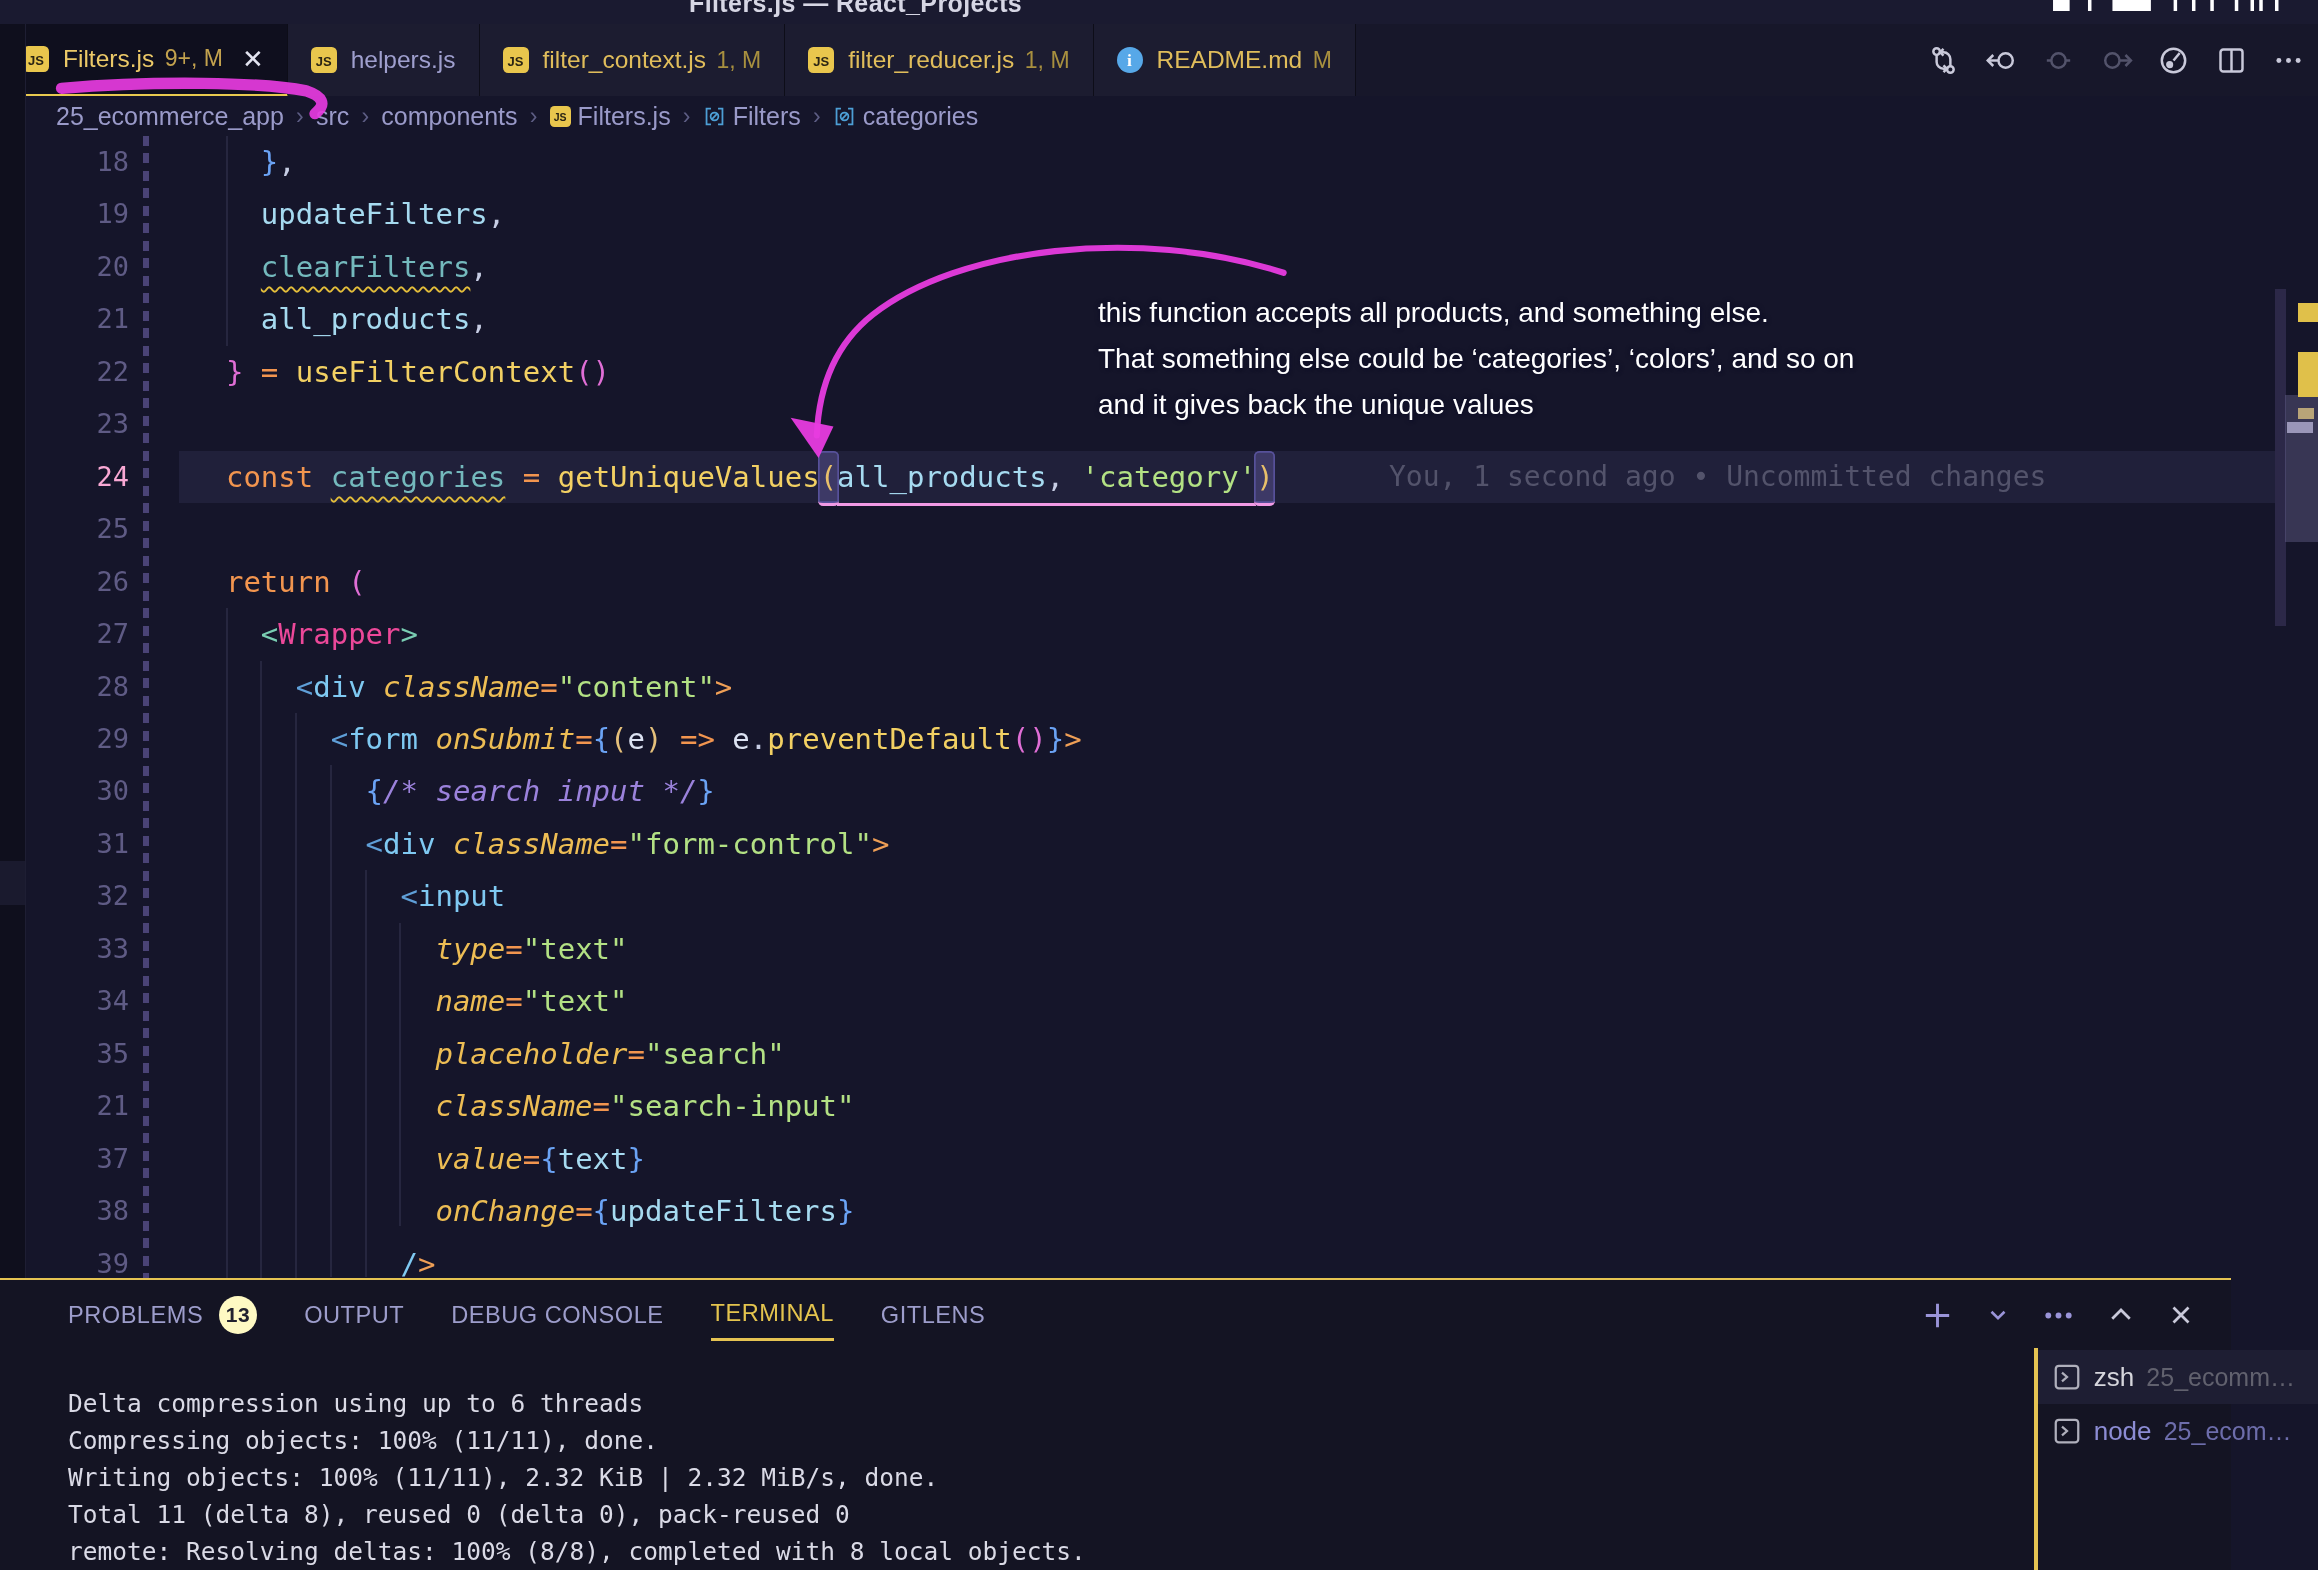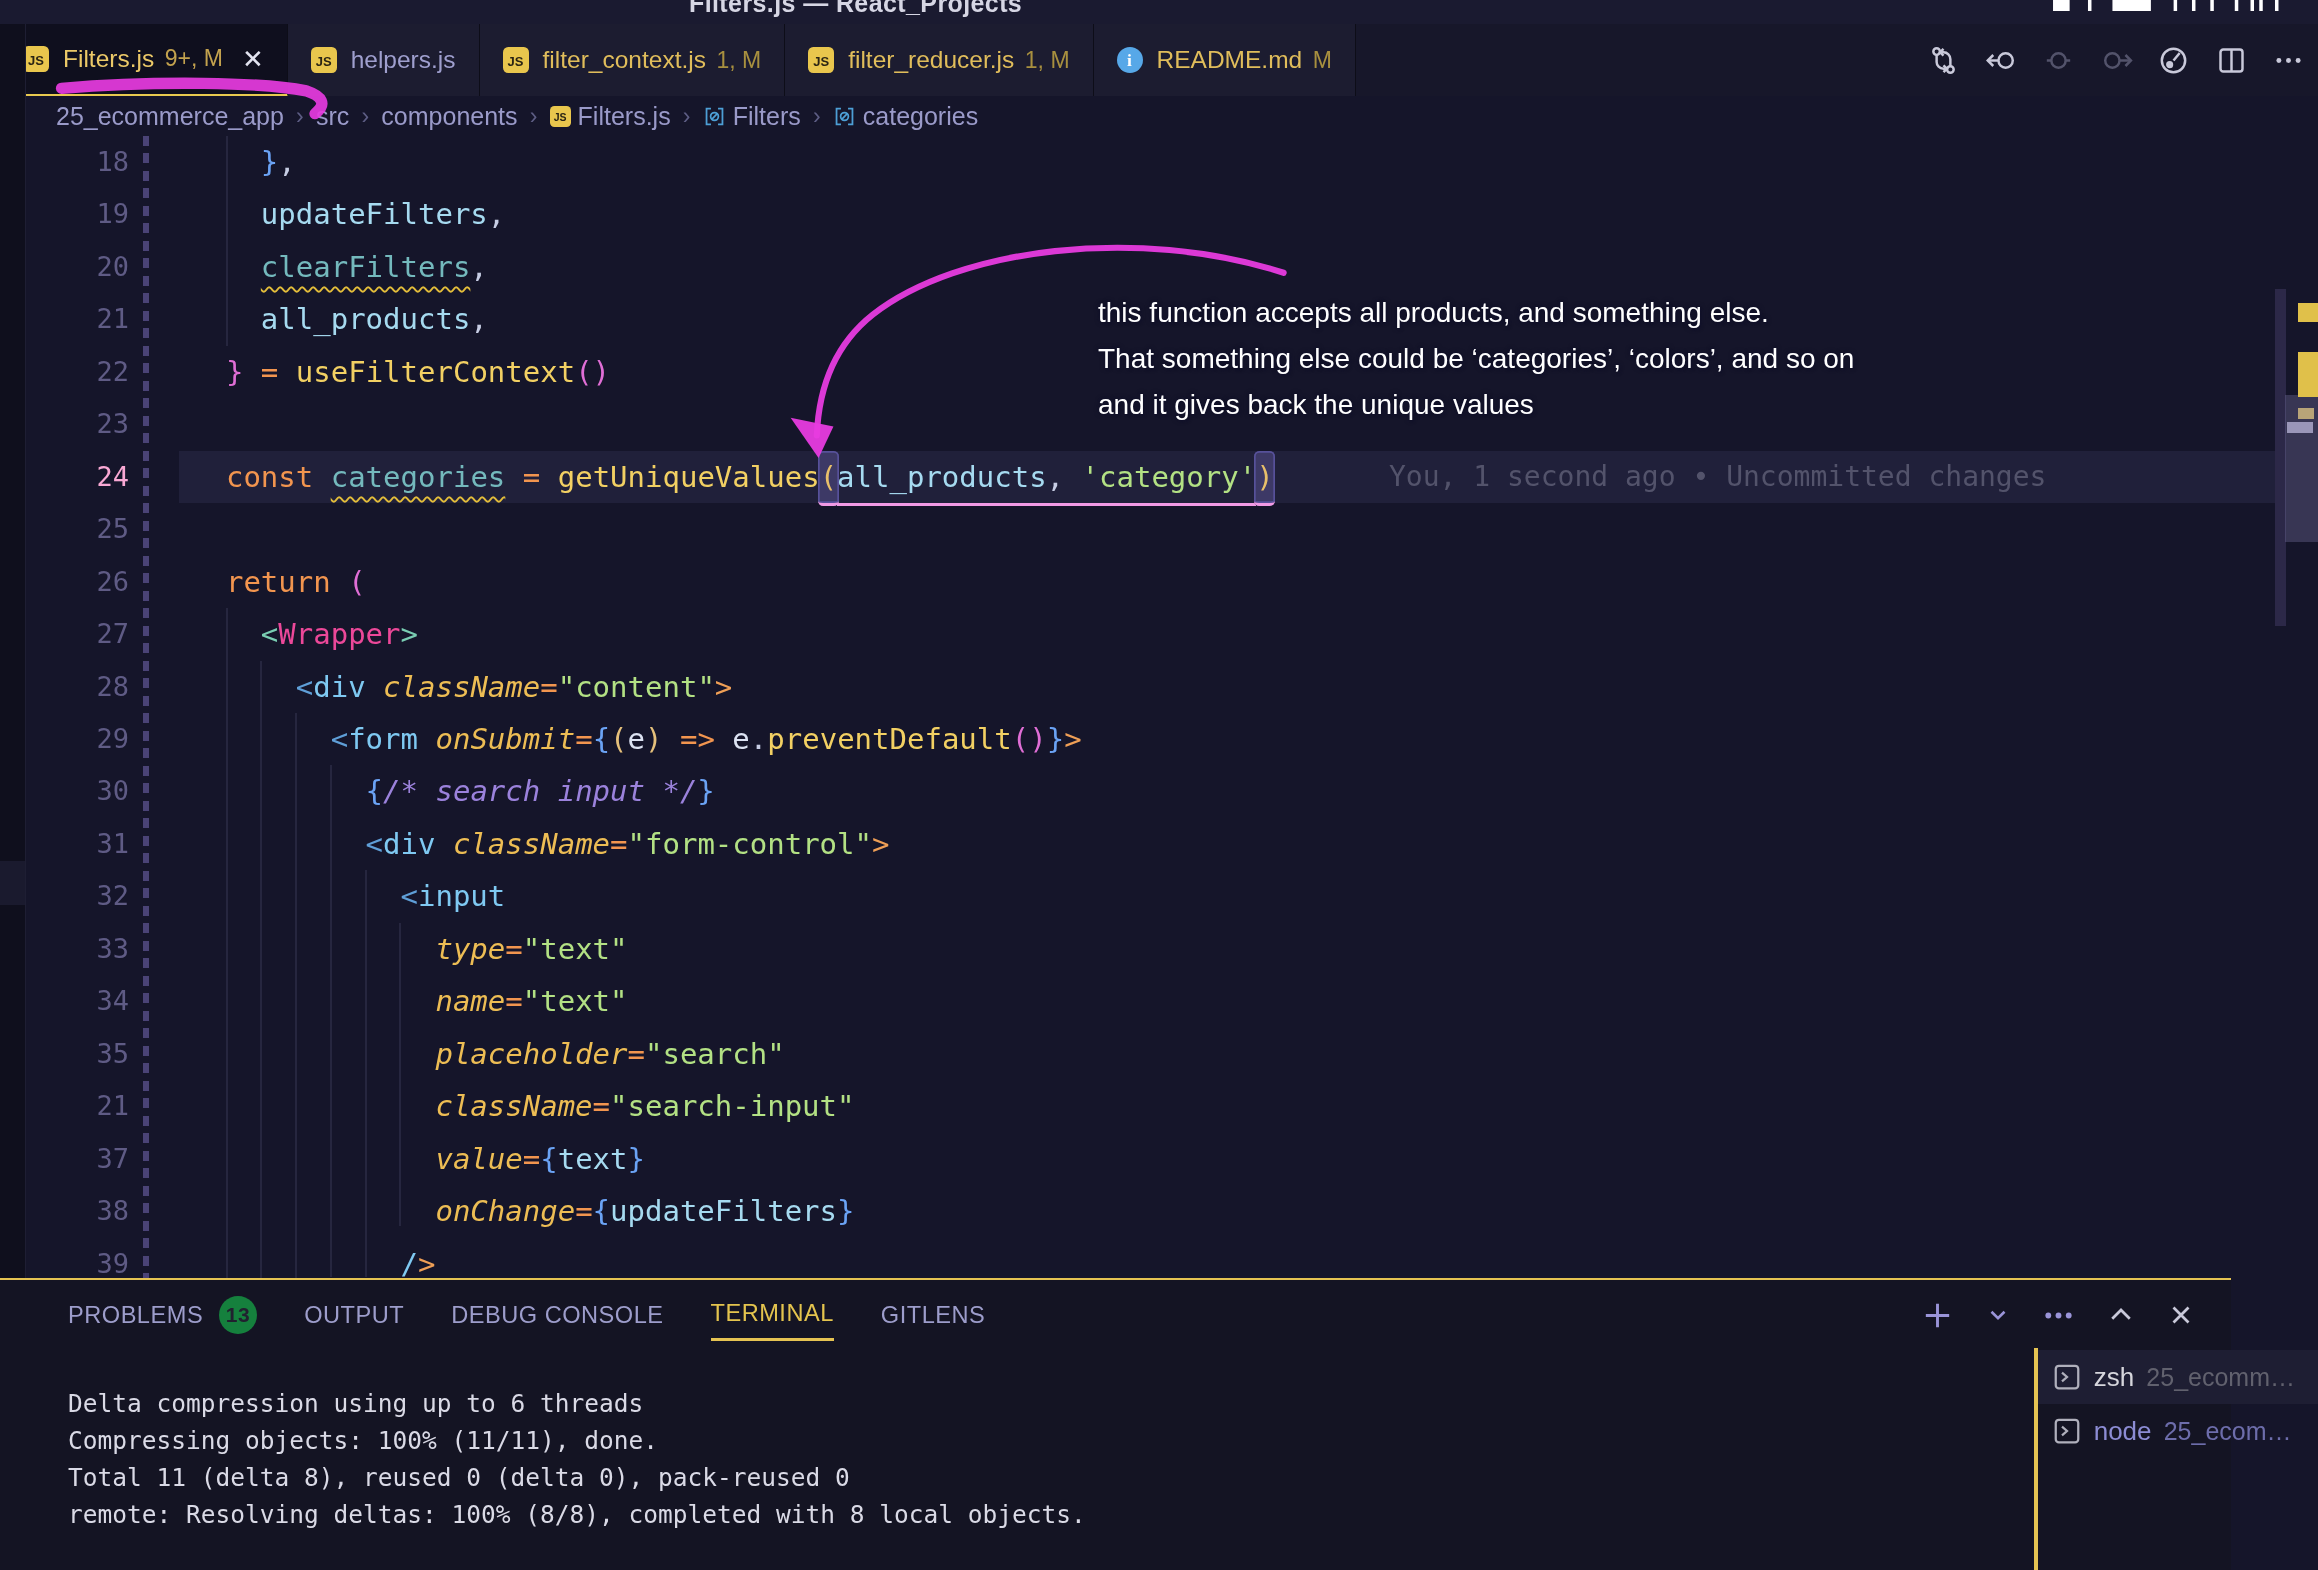--- a/index.html
+++ b/index.html
@@ -68,21 +68,21 @@
   #annotation-text{position:absolute;left:1098px;top:290px;font-size:28px;line-height:46px;color:#ffffff;
        text-shadow:0 0 5.2px #12122a,1.7px 1.7px 1.7px #12122a, -0.9px -0.9px 1.7px #12122a;}
   #overlay-svg{position:absolute;top:0;left:0;pointer-events:none;}
 
   
   #panel{position:absolute;top:1278px;left:0;width:2231px;height:292px;background:#14142255;background:#141423;border-top:2.6px solid #e5c352;box-sizing:border-box;}
   #panel-tabs{position:absolute;top:10.5px;left:68px;display:flex;align-items:center;gap:47px;height:49px;
        font-size:23.6px;letter-spacing:0.5px;color:#9d9dcb;}
   .ptab{display:flex;align-items:center;height:49px;cursor:pointer;}
   .ptab.active{color:#e4c44e;border-bottom:3.5px solid #e5c352;}
-  .ptab .pbadge{margin-left:15.7px;background:#15803d;color:#21212f;font-weight:bold;border-radius:19px;
+  .ptab .pbadge{margin-left:15.7px;background:#fef9c3;color:#21212f;font-weight:bold;border-radius:19px;
        min-width:38px;height:38px;display:flex;align-items:center;justify-content:center;font-size:21px;padding:0 7px;box-sizing:border-box;}
   #panel-actions{position:absolute;top:10.5px;right:35px;display:flex;align-items:center;gap:30px;height:49px;}
   #terminal-output{position:absolute;top:105px;left:68px;font-family:"DejaVu Sans Mono",monospace;
        font-size:24.5px;line-height:37px;color:#dadae6;white-space:pre;}
   #terminal-list{position:absolute;top:70px;left:2034px;width:285px;height:222px;}
   #terminal-list-divider{position:absolute;top:68px;left:2034px;width:3.5px;height:224px;background:#e5c352;}
   .term-row{position:absolute;left:3.5px;width:282px;height:54px;display:flex;align-items:center;gap:12.2px;padding-left:14px;box-sizing:border-box;cursor:pointer;}
   .term-row.selected{background:#1e1e33;}
   .term-row .tname{font-size:26px;}
   .term-row .tdetail{font-size:25px;}
@@ -324,21 +324,21 @@
             <circle cx="19" cy="12" r="2"></circle>
           </g>
       </svg>
       <svg width="30" height="30" viewBox="0 0 24 24">
         <path d="M5 15 l7-7 7 7" stroke="#c9c9da" stroke-width="2.2" fill="none"></path>
       </svg>
       <svg width="30" height="30" viewBox="0 0 24 24">
         <path d="M6 6 L18 18 M18 6 L6 18" stroke="#c9c9da" stroke-width="2.2" fill="none"></path>
       </svg>
     </div>
-    <div id="terminal-output"><div>Delta compression using up to 6 threads</div><div>Compressing objects: 100% (11/11), done.</div><div>Total 11 (delta 8), reused 0 (delta 0), pack-reused 0</div><div>remote: Resolving deltas: 100% (8/8), completed with 8 local objects.</div></div>
+    <div id="terminal-output"><div>Delta compression using up to 6 threads</div><div>Compressing objects: 100% (11/11), done.</div><div>Writing objects: 100% (11/11), 2.32 KiB | 2.32 MiB/s, done.</div><div>Total 11 (delta 8), reused 0 (delta 0), pack-reused 0</div><div>remote: Resolving deltas: 100% (8/8), completed with 8 local objects.</div></div>
     <div id="terminal-list-divider"></div>
     <div id="terminal-list">
         <div class="term-row selected" style="top: 0px;">
           <svg width="30" height="30" viewBox="0 0 24 24">
             <g fill="none" stroke="#b0b0bc" stroke-width="1.8">
               <rect x="3" y="3" width="18" height="18" rx="2.5"></rect>
               <path d="M8 8.5 l4 3.5 -4 3.5"></path>
             </g>
           </svg>
           <span class="tname" style="color: rgb(214, 214, 220);">zsh</span>

